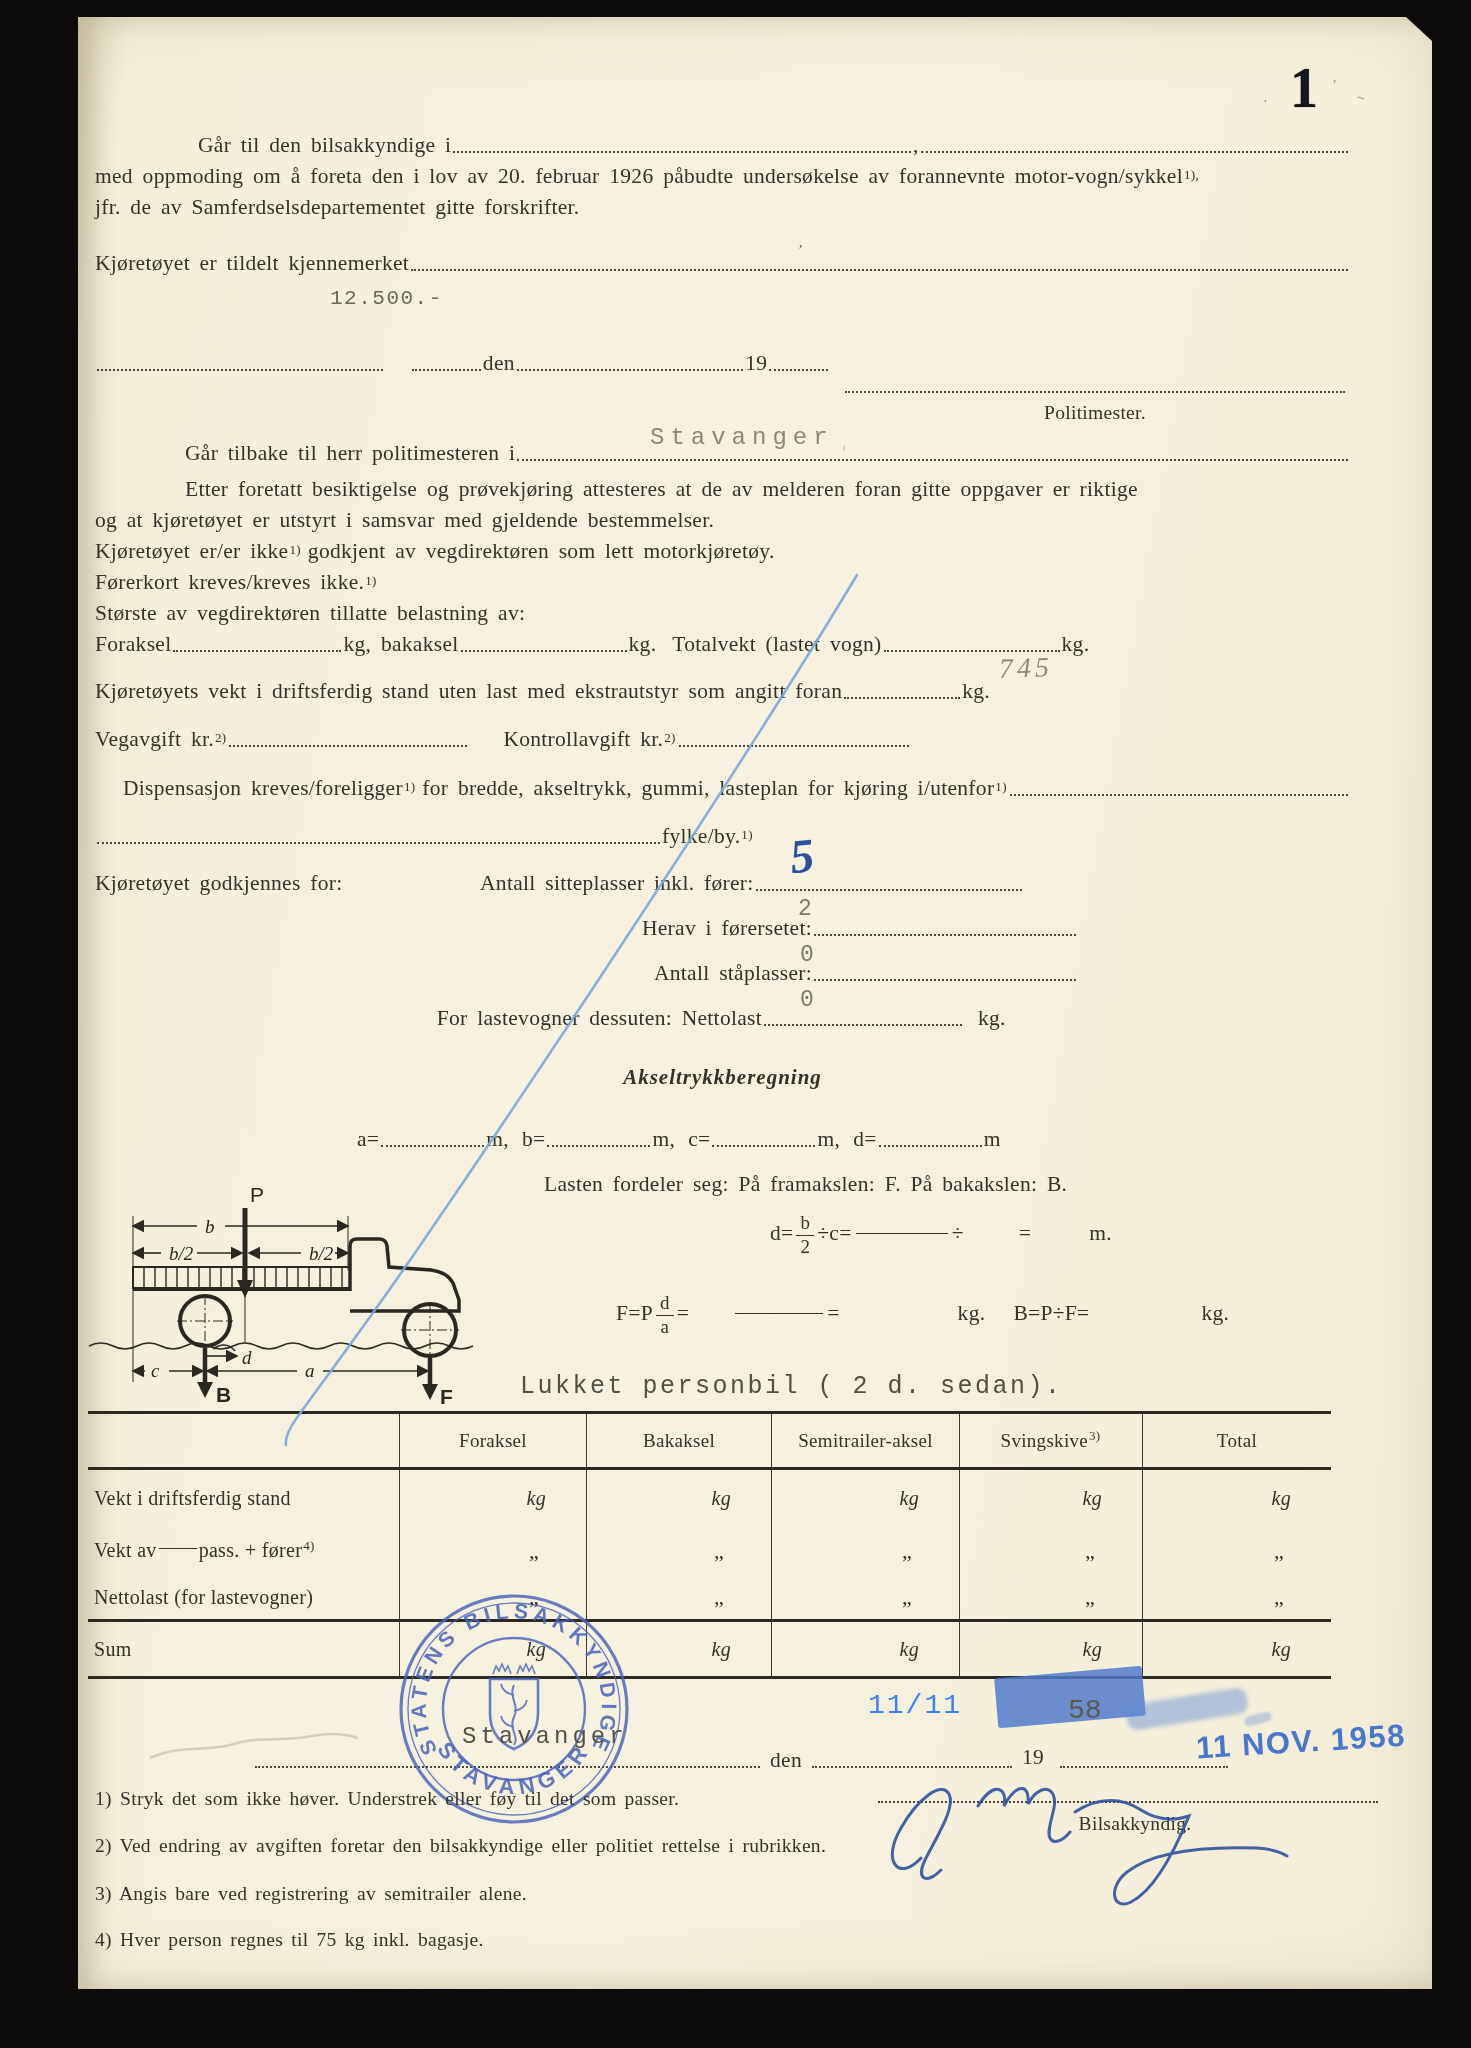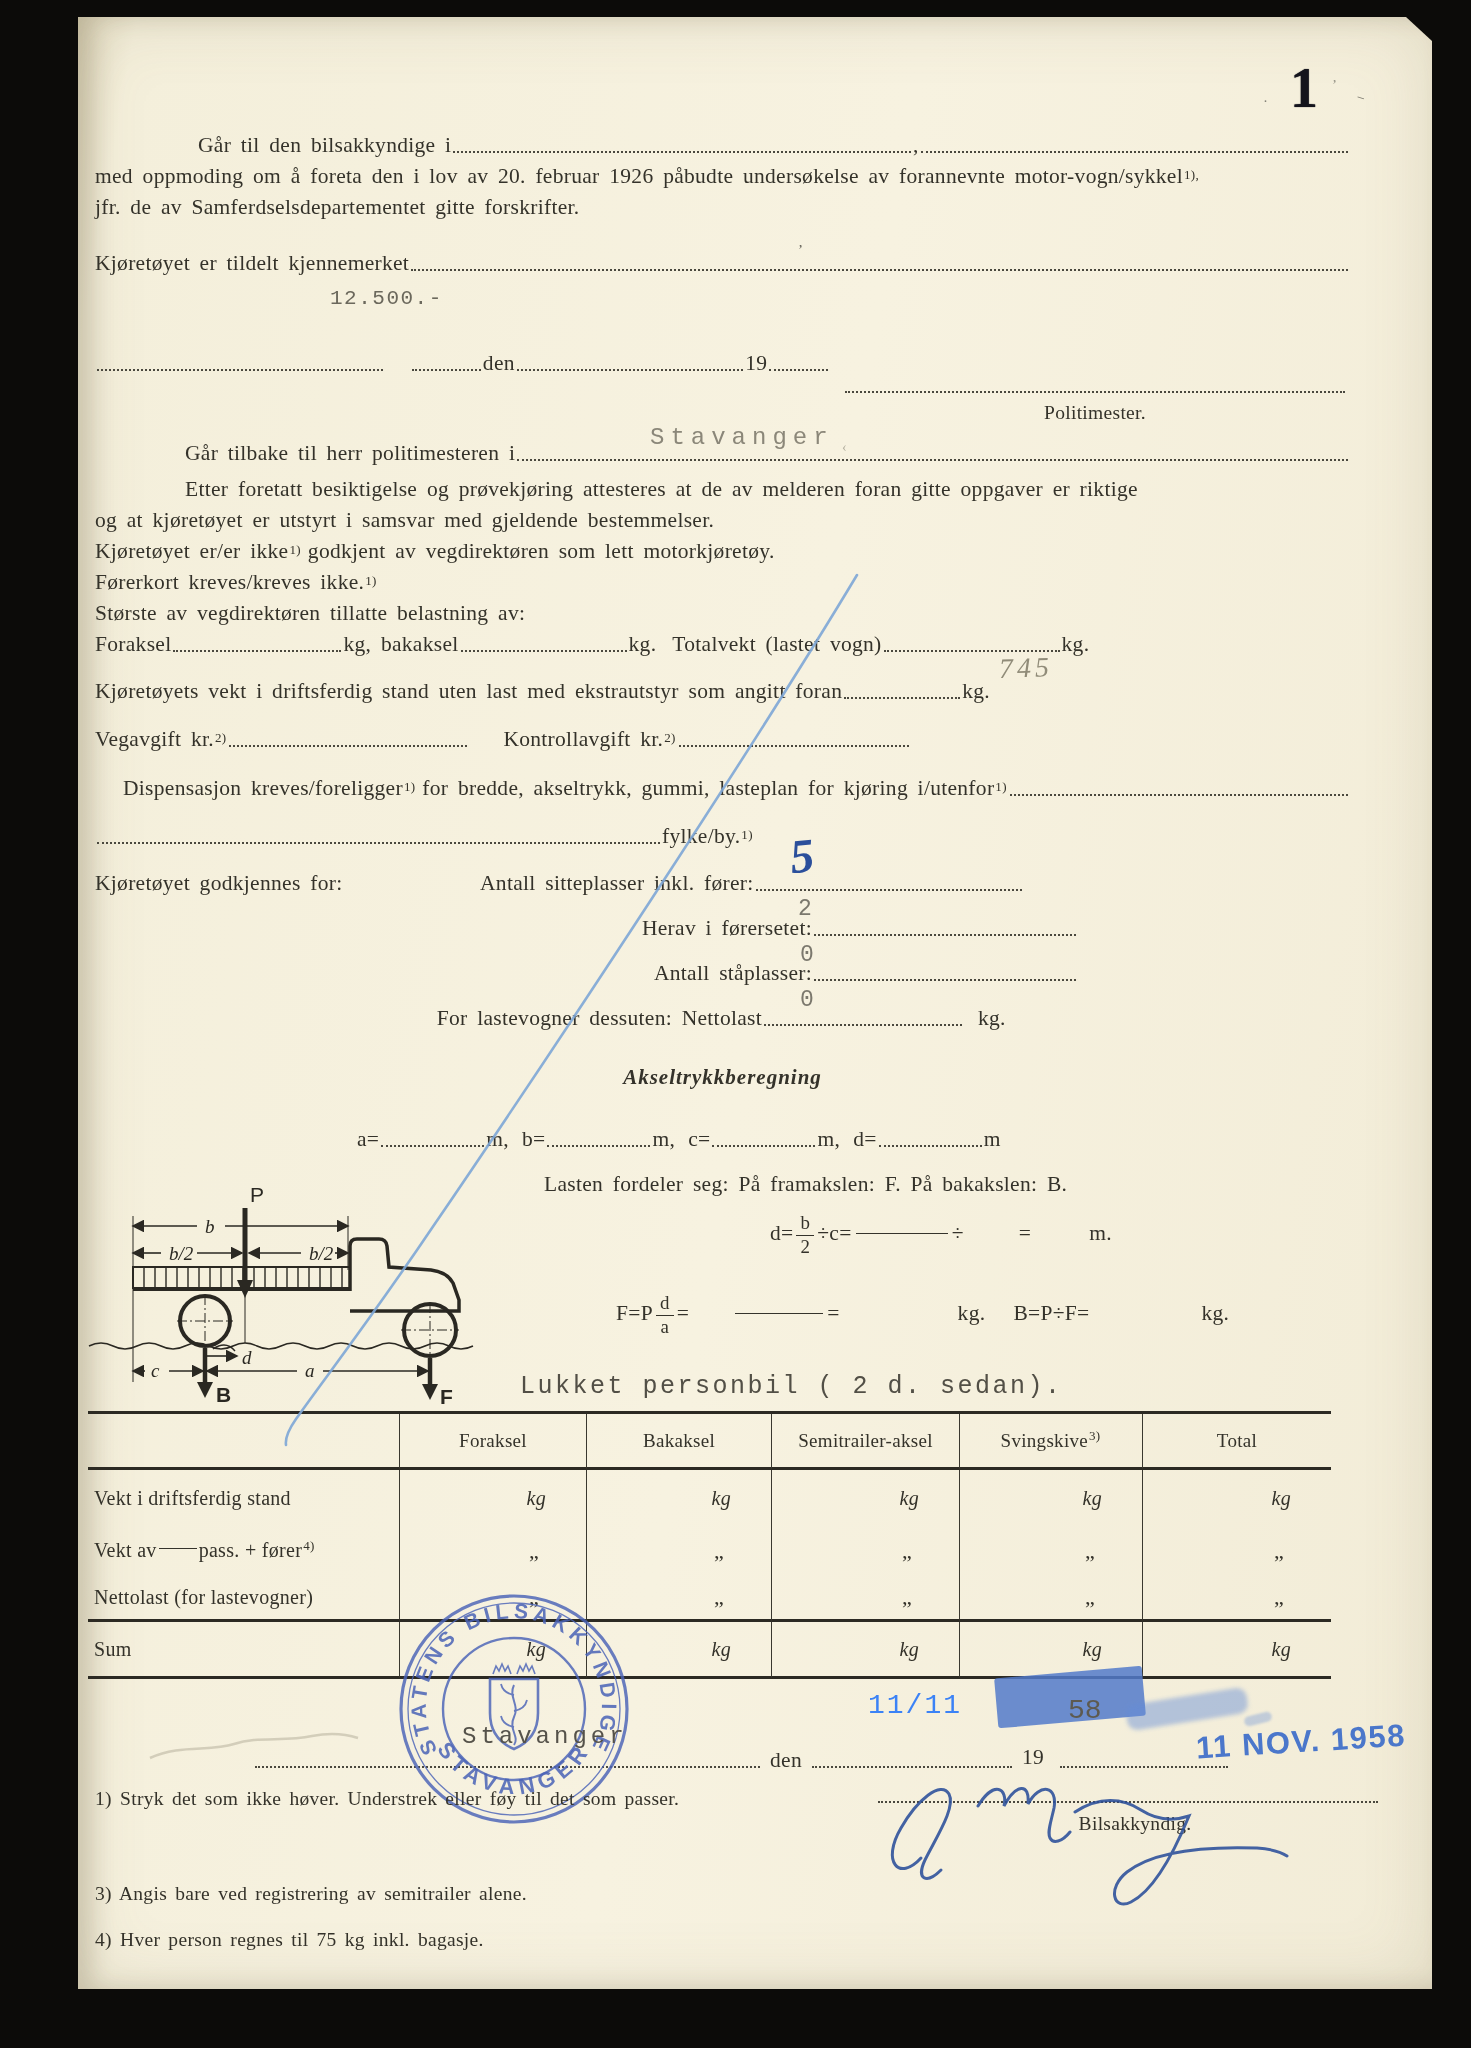--- a/index.html
+++ b/index.html
@@ -432,20 +432,21 @@
       <text font-size="21" letter-spacing="4.5">
         <textPath href="#arcTop" startOffset="50%" text-anchor="middle">STATENS BILSAKKYNDIGE</textPath>
       </text>
       <text font-size="22" letter-spacing="6">
         <textPath href="#arcBot" startOffset="50%" text-anchor="middle">STAVANGER</textPath>
       </text>
     </g>
   </svg>
 
   <div class="fn-line" style="left:95px;top:1788px;">1) Stryk det som ikke høver. Understrek eller føy til det som passer.</div>
+  <div class="fn-line" style="left:95px;top:1835px;">2) Ved endring av avgiften foretar den bilsakkyndige eller politiet rettelse i rubrikken.</div>
   <div class="fn-line" style="left:95px;top:1883px;">3) Angis bare ved registrering av semitrailer alene.</div>
   <div class="fn-line" style="left:95px;top:1929px;">4) Hver person regnes til 75 kg inkl. bagasje.</div>
 
   <svg style="left:0;top:0;" width="1471" height="2048" viewBox="0 0 1471 2048">
     <path d="M857,575 C755,745 555,1048 432,1228 C370,1320 322,1382 296,1419 c-7,10 -11,19 -10,26" stroke="#7da6d6" stroke-width="2.6" fill="none" opacity=".9" stroke-linecap="round"></path>
     <g stroke="#2b4f9b" stroke-width="3" fill="none" opacity=".88" stroke-linecap="round">
       <path d="M921,1858 c-22,24 -40,4 -20,-30 c16,-28 40,-48 48,-34 c7,13 -12,42 -24,66 c-9,19 1,25 16,10"></path>
       <path d="M978,1806 c16,-26 30,-18 26,0 c12,-22 26,-24 24,-2 c12,-22 30,-18 26,4 c-3,14 -7,24 -4,30 c3,6 12,4 20,-6"></path>
       <path d="M1075,1812 c24,-16 48,-14 66,-2 c14,9 30,12 48,6 c-14,34 -34,74 -58,86 c-18,9 -24,-14 -4,-30 c24,-19 72,-26 130,-24 c14,1 24,4 30,8"></path>
     </g>

